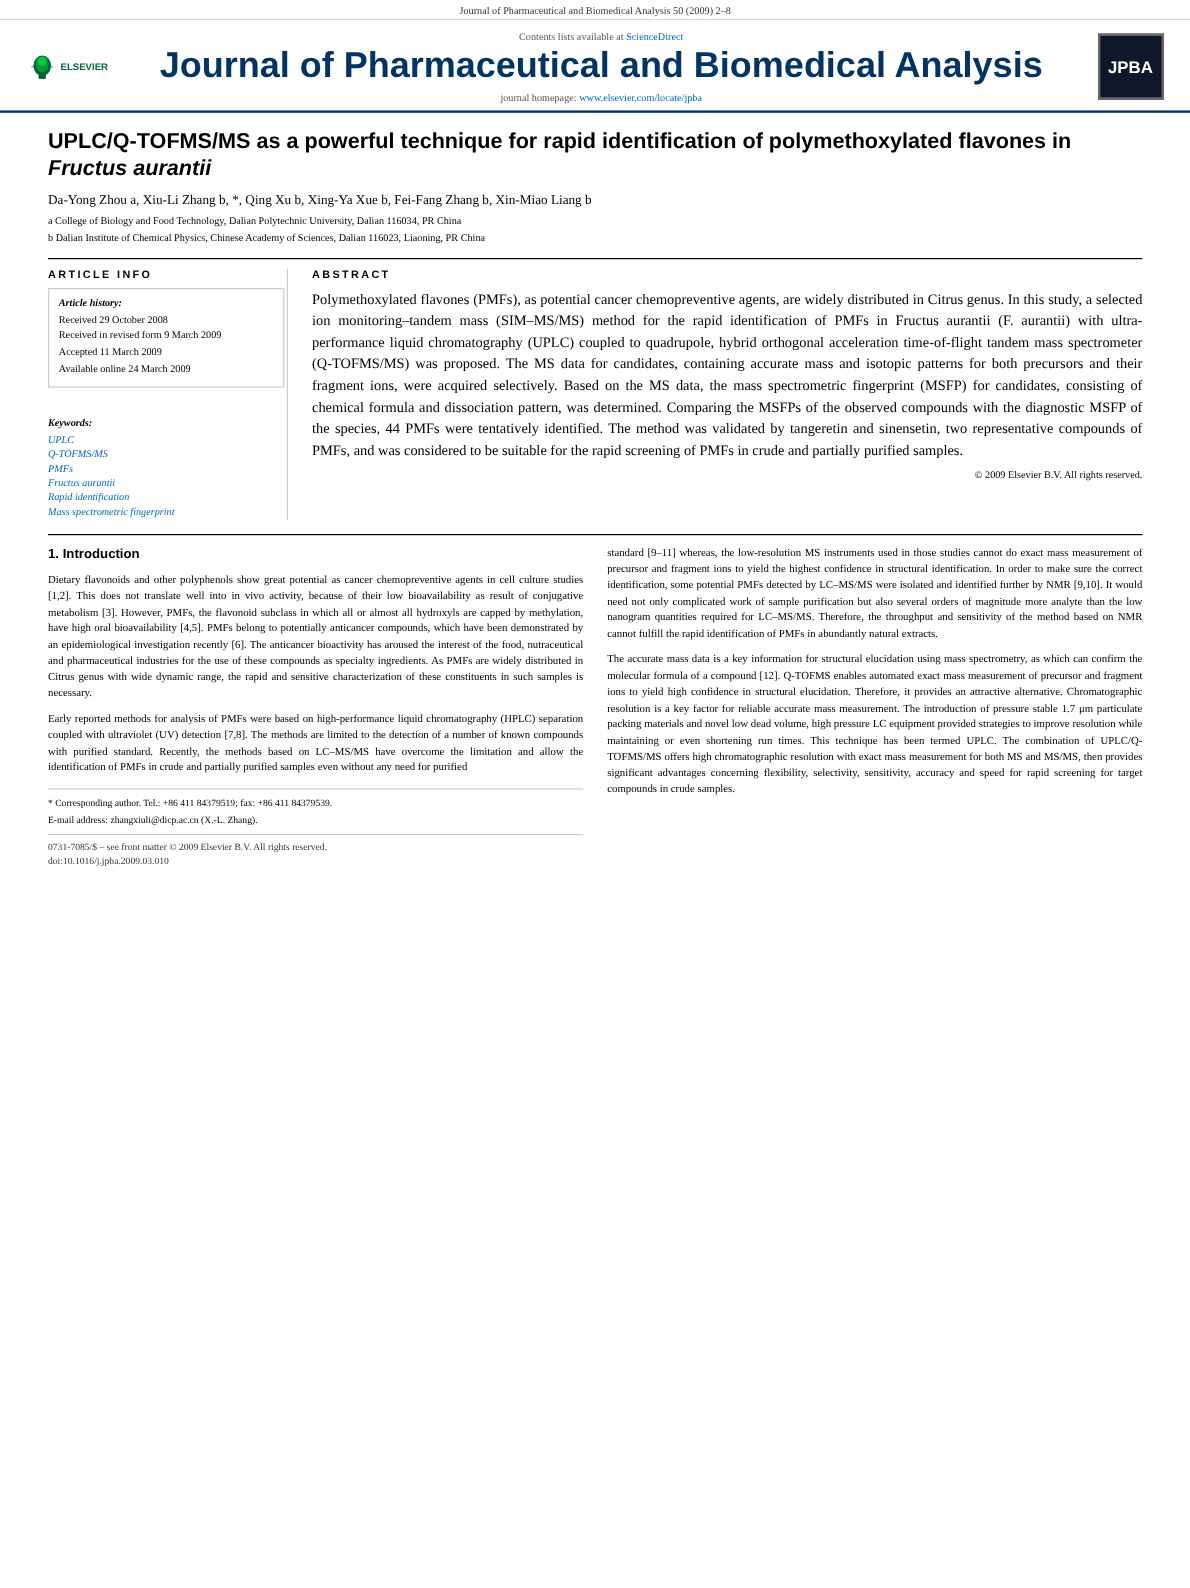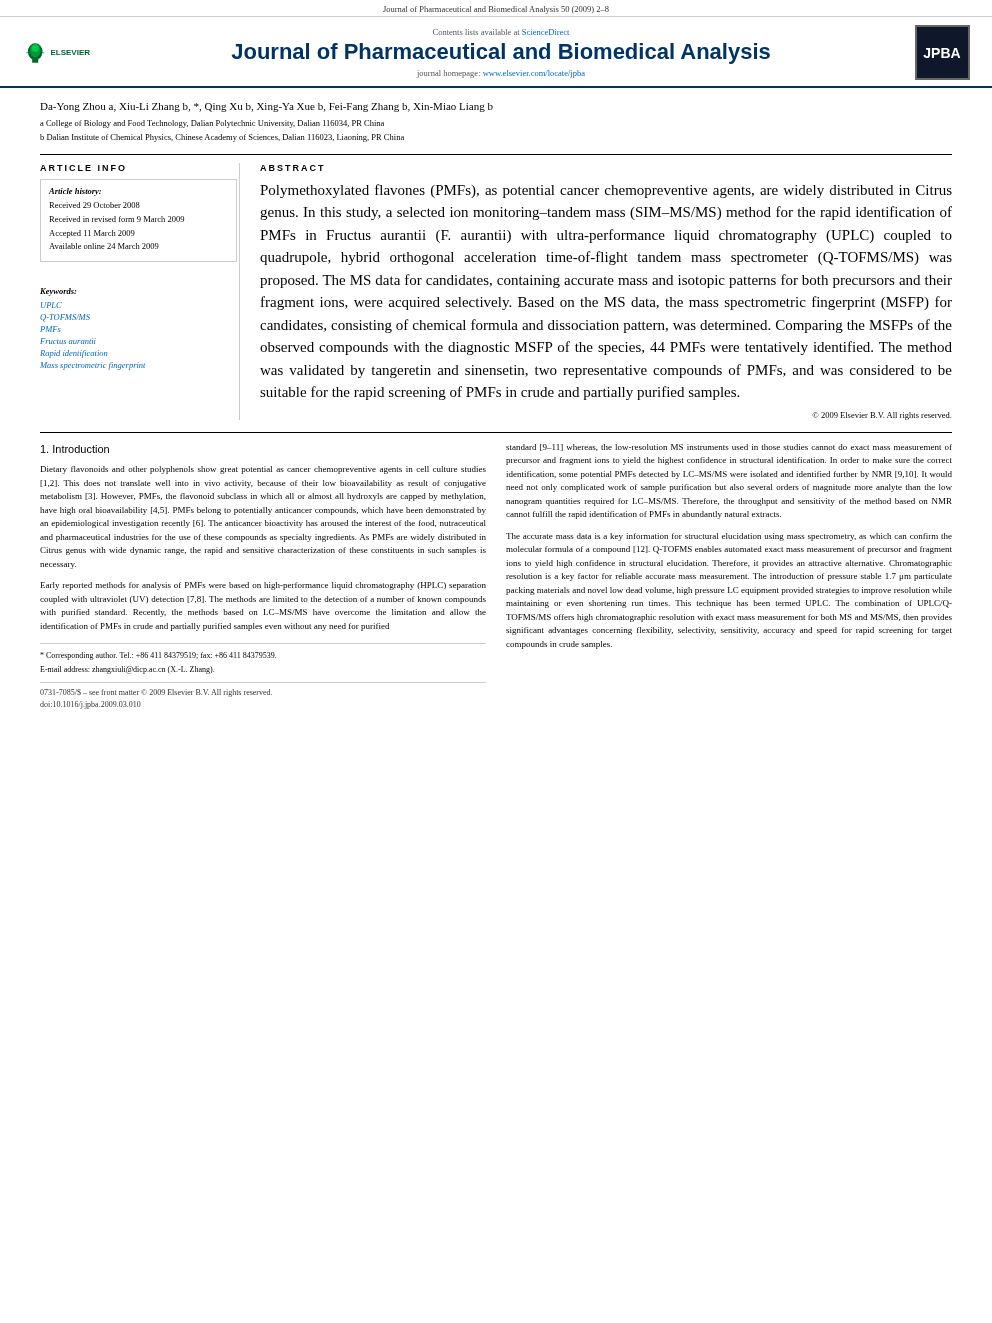--- a/index.html
+++ b/index.html
@@ -54,21 +54,21 @@
       color: #555;
       margin-bottom: 2px;
     }
 
     .journal-title-block .contents-line a {
       color: #0066cc;
       text-decoration: none;
     }
 
     .journal-name {
-      font-size: 22px;
+      font-size: 30px;
       font-weight: bold;
       color: #003366;
       font-family: Arial, sans-serif;
       line-height: 1.2;
     }
 
     .journal-homepage {
       font-size: 8.5px;
       color: #555;
       margin-top: 3px;
@@ -192,21 +192,21 @@
     }
 
     .keywords-box .kw-item {
       font-size: 8.5px;
       margin-bottom: 2px;
       font-style: italic;
       color: #0066cc;
     }
 
     .abstract-text {
-      font-size: 15px;
+      font-size: 12px;
       line-height: 1.5;
       text-align: justify;
       margin-bottom: 6px;
     }
 
     .copyright-line {
       font-size: 8.5px;
       text-align: right;
       color: #000;
       margin-top: 6px;
@@ -220,21 +220,21 @@
 
     .body-col {
       flex: 1;
       font-size: 9px;
       line-height: 1.5;
       text-align: justify;
     }
 
     .section-title {
       font-size: 11px;
-      font-weight: normal;
+      font-weight: bold;
       color: #000;
       margin-bottom: 6px;
       font-family: Arial, sans-serif;
     }
 
     .body-text {
       font-size: 9px;
       line-height: 1.5;
       text-align: justify;
       margin-bottom: 8px;
@@ -327,20 +327,23 @@
       </div>
     </div>
 
     <div class="jpba-logo">
       <div class="jpba-box">JPBA</div>
     </div>
   </div>
 
   <div class="article-content">
 
+    <div class="article-title">
+      <span>UPLC/Q-TOFMS/MS as a powerful technique for rapid identification of polymethoxylated flavones in </span><em>Fructus aurantii</em>
+    </div>
 
     <div class="authors">
       <span>Da-Yong Zhou&nbsp;a, Xiu-Li Zhang&nbsp;b,&nbsp;*, Qing Xu&nbsp;b, Xing-Ya Xue&nbsp;b, Fei-Fang Zhang&nbsp;b, Xin-Miao Liang&nbsp;b</span>
     </div>
 
     <div class="affiliations">
       <div>a College of Biology and Food Technology, Dalian Polytechnic University, Dalian 116034, PR China</div>
       <div>b Dalian Institute of Chemical Physics, Chinese Academy of Sciences, Dalian 116023, Liaoning, PR China</div>
     </div>
 

